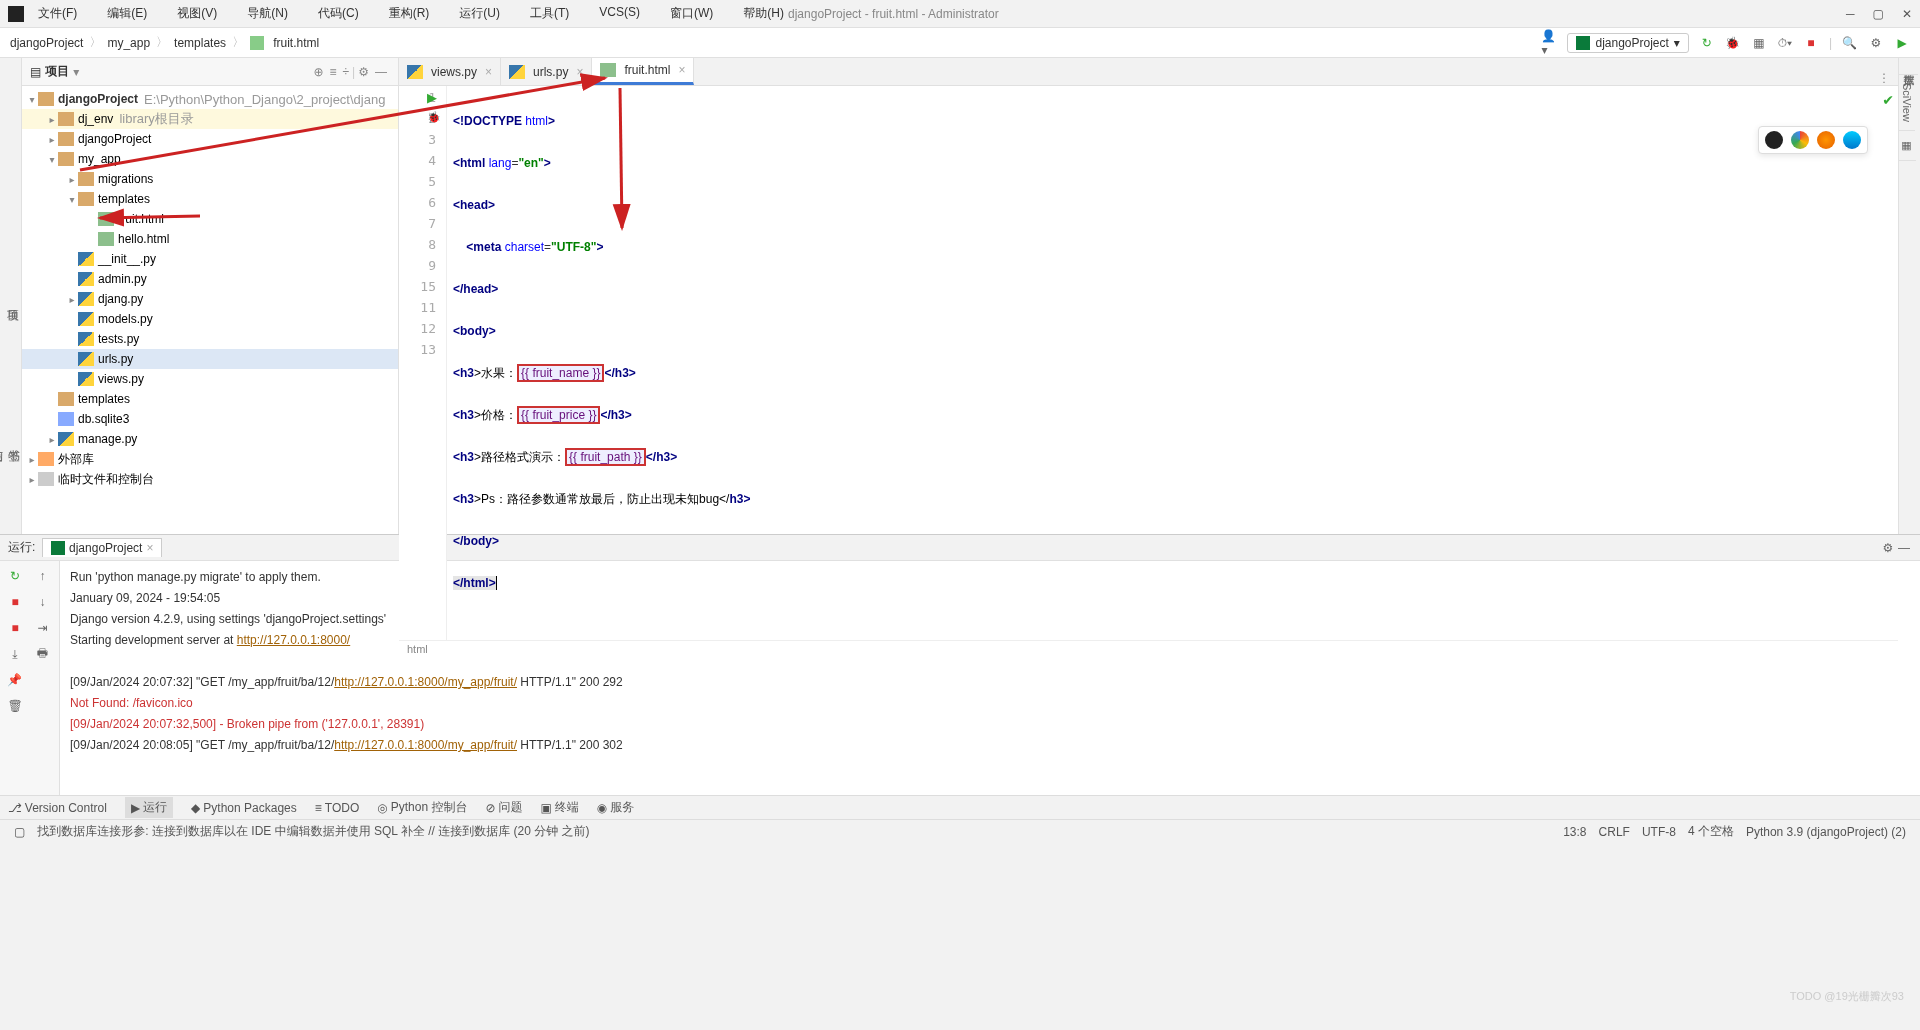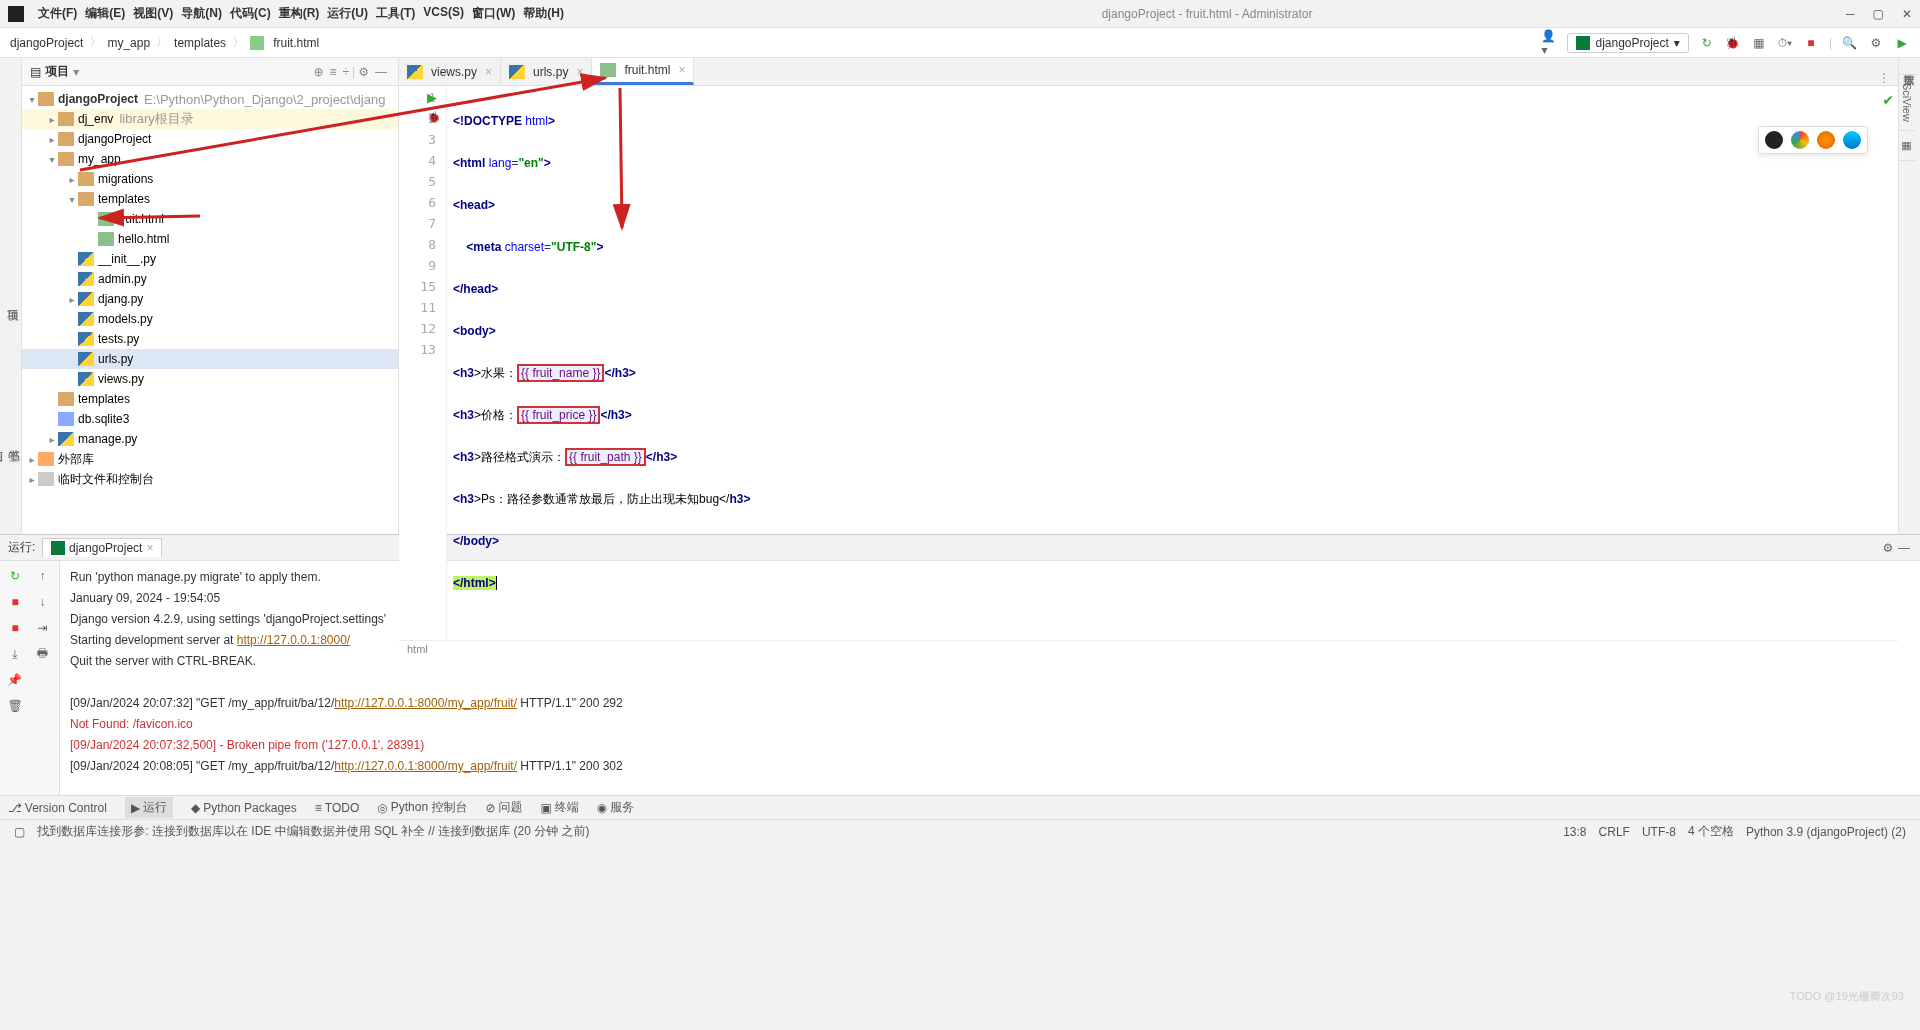--- a/index.html
+++ b/index.html
@@ -1,21 +1,21 @@
 <!DOCTYPE html>
 <html><head>
 <meta charset="utf-8">
 <style>
 * { margin: 0; padding: 0; box-sizing: border-box; font-family: "Microsoft YaHei", Arial, sans-serif; font-size: 12px; }
 body { background: #f2f2f2; color: #333; overflow: hidden; }
 .titlebar { height: 28px; background: #f2f2f2; display: flex; align-items: center; padding: 0 8px; border-bottom: 1px solid #e0e0e0; }
 .titlebar-icon { width: 16px; height: 16px; background: #222; margin-right: 10px; }
-.menus { display: flex; gap: 0; font-weight: bold; }
+.menus { display: flex; gap: 22px; }
 .menus span { padding: 2px 4px; cursor: pointer; }
-.title-text { flex: 1; text-align: center; color: #888; }
+.title-text { flex: 1; text-align: left; color: #888; }
 .win-btns { display: flex; gap: 18px; color: #555; }
 .nav-row { height: 30px; background: #fff; display: flex; align-items: center; padding: 0 10px; border-bottom: 1px solid #e0e0e0; }
 .bc { display: flex; align-items: center; gap: 6px; }
 .bc span { color: #333; }
 .bc .sep { color: #aaa; }
 .bc .file-ic { width: 14px; height: 14px; background: #8c8; display: inline-block; margin-right: 3px; }
 .nav-right { margin-left: auto; display: flex; align-items: center; gap: 10px; }
 .run-config { border: 1px solid #ccc; border-radius: 3px; padding: 2px 8px; display: flex; align-items: center; gap: 5px; background: #fff; }
 .dj-ic { width: 14px; height: 14px; background: #0a7a3a; }
 .tool-ic { width: 16px; height: 16px; color: #666; display: flex; align-items: center; justify-content: center; cursor: pointer; }
@@ -294,21 +294,21 @@
 <div><span class="t-tag">&lt;</span><span class="t-tag">html </span><span class="t-attr">lang</span><span>=</span><span class="t-str">"en"</span><span class="t-tag">&gt;</span></div>
 <div><span class="t-tag">&lt;</span><span class="t-tag">head</span><span class="t-tag">&gt;</span></div>
 <div><span class="t-tag">    &lt;</span><span class="t-tag">meta </span><span class="t-attr">charset</span><span>=</span><span class="t-str">"UTF-8"</span><span class="t-tag">&gt;</span></div>
 <div><span class="t-tag">&lt;/</span><span class="t-tag">head</span><span class="t-tag">&gt;</span></div>
 <div><span class="t-tag">&lt;</span><span class="t-tag">body</span><span class="t-tag">&gt;</span></div>
 <div><span class="t-tag">&lt;</span><span class="t-tag">h3</span><span class="t-txt">&gt;水果：</span><span class="redbox t-brace">{{ fruit_name }}</span><span class="t-tag">&lt;/</span><span class="t-tag">h3</span><span class="t-tag">&gt;</span></div>
 <div><span class="t-tag">&lt;</span><span class="t-tag">h3</span><span class="t-txt">&gt;价格：</span><span class="redbox t-brace">{{ fruit_price }}</span><span class="t-tag">&lt;/</span><span class="t-tag">h3</span><span class="t-tag">&gt;</span></div>
 <div><span class="t-tag">&lt;</span><span class="t-tag">h3</span><span class="t-txt">&gt;路径格式演示：</span><span class="redbox t-brace">{{ fruit_path }}</span><span class="t-tag">&lt;/</span><span class="t-tag">h3</span><span class="t-tag">&gt;</span></div>
 <div><span class="t-tag">&lt;</span><span class="t-tag">h3</span><span class="t-txt">&gt;Ps：路径参数通常放最后，防止出现未知bug&lt;/</span><span class="t-tag">h3</span><span class="t-tag">&gt;</span></div>
 <div><span class="t-tag">&lt;/</span><span class="t-tag">body</span><span class="t-tag">&gt;</span></div>
-<div><span style="background:#bef264"><span class="t-tag">&lt;/</span><span class="t-tag">html</span><span class="t-tag cursor-mark">&gt;</span></span></div>
+<div><span style="background:#e5e5e5"><span class="t-tag">&lt;/</span><span class="t-tag">html</span><span class="t-tag cursor-mark">&gt;</span></span></div>
       </div>
       <div class="check-ok">✔</div>
       <div class="float-browsers">
         <div class="br-ic" style="background:#222"></div>
         <div class="br-ic" style="background:conic-gradient(#ea4335,#fbbc05,#34a853,#4285f4)"></div>
         <div class="br-ic" style="background:radial-gradient(#ff9500,#e66000)"></div>
         <div class="br-ic" style="background:linear-gradient(#0cf,#07c)"></div>
       </div>
     </div>
     <div class="crumb-tag">html</div>
@@ -357,21 +357,20 @@
       <div>📌</div>
         <div></div>
       <div>🗑</div>
         <div></div>
     </div>
     <div class="console">
 <div>Run 'python manage.py migrate' to apply them.</div>
 <div>January 09, 2024 - 19:54:05</div>
 <div>Django version 4.2.9, using settings 'djangoProject.settings'</div>
 <div><span>Starting development server at </span><a>http://127.0.0.1:8000/</a></div>
-<div>Quit the server with CTRL-BREAK.</div>
 <div>&nbsp;</div>
 <div><span>[09/Jan/2024 20:07:32] "GET /my_app/fruit/ba/12/</span><a>http://127.0.0.1:8000/my_app/fruit/</a><span> HTTP/1.1" 200 292</span></div>
 <div class="red">Not Found: /favicon.ico</div>
 <div class="red">[09/Jan/2024 20:07:32,500] - Broken pipe from ('127.0.0.1', 28391)</div>
 <div><span>[09/Jan/2024 20:08:05] "GET /my_app/fruit/ba/12/</span><a>http://127.0.0.1:8000/my_app/fruit/</a><span> HTTP/1.1" 200 302</span></div>
     </div>
   </div>
 </div>
 
 <div class="bottom-tabs">

